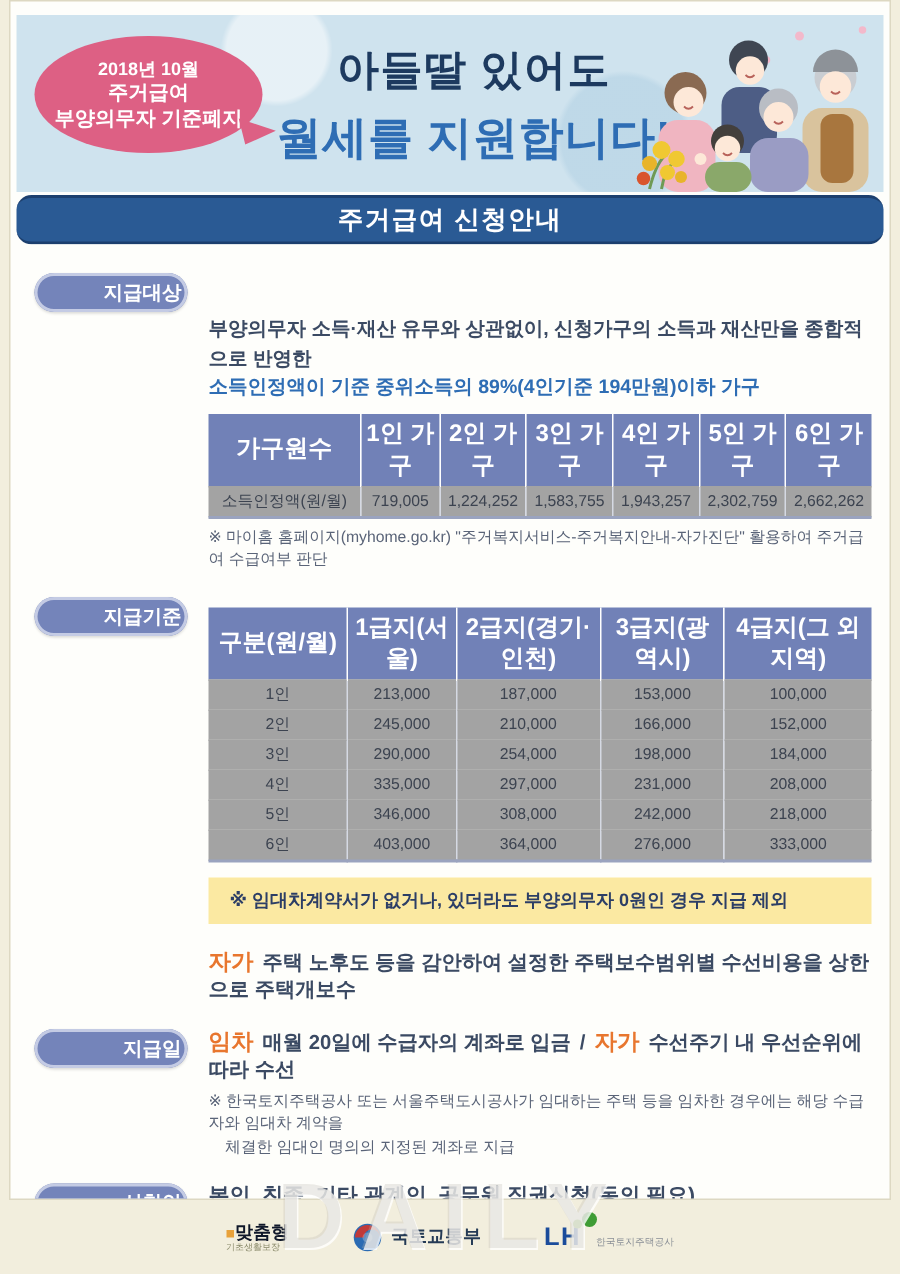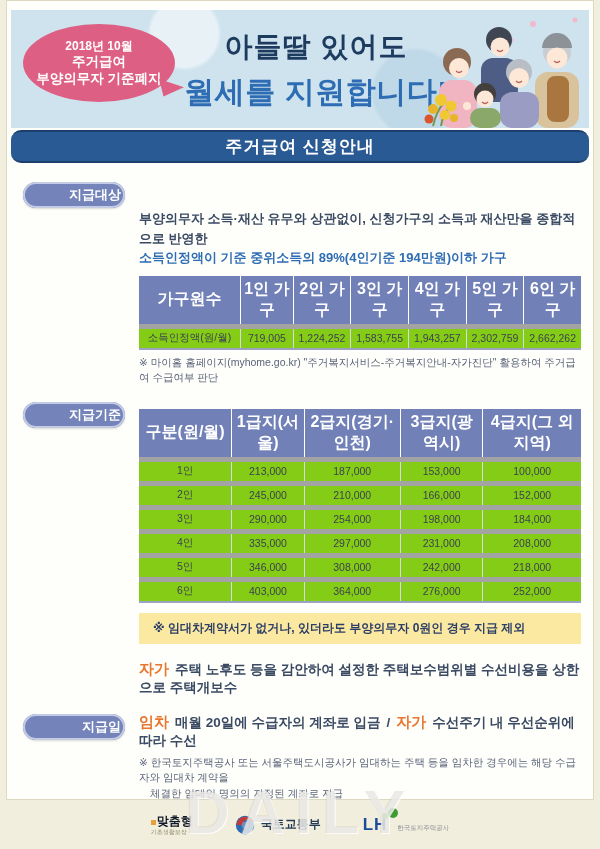--- a/index.html
+++ b/index.html
@@ -38,21 +38,21 @@
         padding:4px 4px;box-shadow:0 0 0 2px #c4cbe4 inset, 0 1px 2px rgba(0,0,0,.15);}
   .sec-body{flex:1;min-width:0;}
   .lead{font-size:13px;font-weight:bold;color:var(--text-dark);line-height:1.5;margin-top:28px;}
   .lead .blue{color:var(--blue);}
   .note{font-size:10.5px;color:var(--note-gray);margin-top:5px;line-height:1.45;}
   .note.indent2{padding-left:11px;}
 
   table.tbl{width:100%;border-collapse:collapse;margin-top:8px;border-bottom:2px solid #9aa3bf;}
   table.tbl th{background:var(--table-header-bg);color:#fff;font-size:16px;font-weight:bold;padding:3px 2px;border-left:1px solid #fff;}
   table.tbl th:first-child{border-left:none;}
-  table.tbl td{font-size:10.5px;color:#3c4350;text-align:center;padding:2.5px 2px;border-left:1px solid #d5d9e3;border-top:5px solid #a3a3a3;background:#84cc16;}
+  table.tbl td{font-size:10.5px;color:#3c4350;text-align:center;padding:2.5px 2px;border-left:1px solid #d5d9e3;border-top:1px solid #a3a3a3;background:#a3a3a3;}
   table.tbl td:first-child{border-left:none;}
   .tbl-income th:first-child{width:23%;}
   .tbl-rent th:first-child{width:21%;}
   .tbl-own td{font-size:12px;font-weight:bold;color:var(--text-dark);padding:5px 2px;}
 
   .tagline{font-size:13.5px;font-weight:bold;color:var(--text-dark);}
   .tag{color:var(--orange);font-size:15px;font-weight:900;margin-right:6px;}
   .ynote{margin-top:10px;background:var(--yellow-note-bg);color:#2c3e66;font-size:12px;font-weight:bold;padding:7px 14px;}
   .own-block{margin-top:16px;}
   .sep{color:var(--text-dark);font-weight:900;margin:0 6px;}
@@ -222,21 +222,21 @@
                   <td>346,000</td>
                   <td>308,000</td>
                   <td>242,000</td>
                   <td>218,000</td>
                 </tr>
                 <tr>
                   <td>6인</td>
                   <td>403,000</td>
                   <td>364,000</td>
                   <td>276,000</td>
-                  <td>252,000</td>
+                  <td>333,000</td>
                 </tr>
               </tbody>
             </table>
           <div class="ynote">※ 임대차계약서가 없거나, 있더라도 부양의무자 0원인 경우 지급 제외</div>
 
           <div class="own-block">
             <div class="tagline"><span class="tag">자가</span><span>주택 노후도 등을 감안하여 설정한 주택보수범위별 수선비용을 상한으로 주택개보수</span></div>
           </div>
         </div>
       </section>

